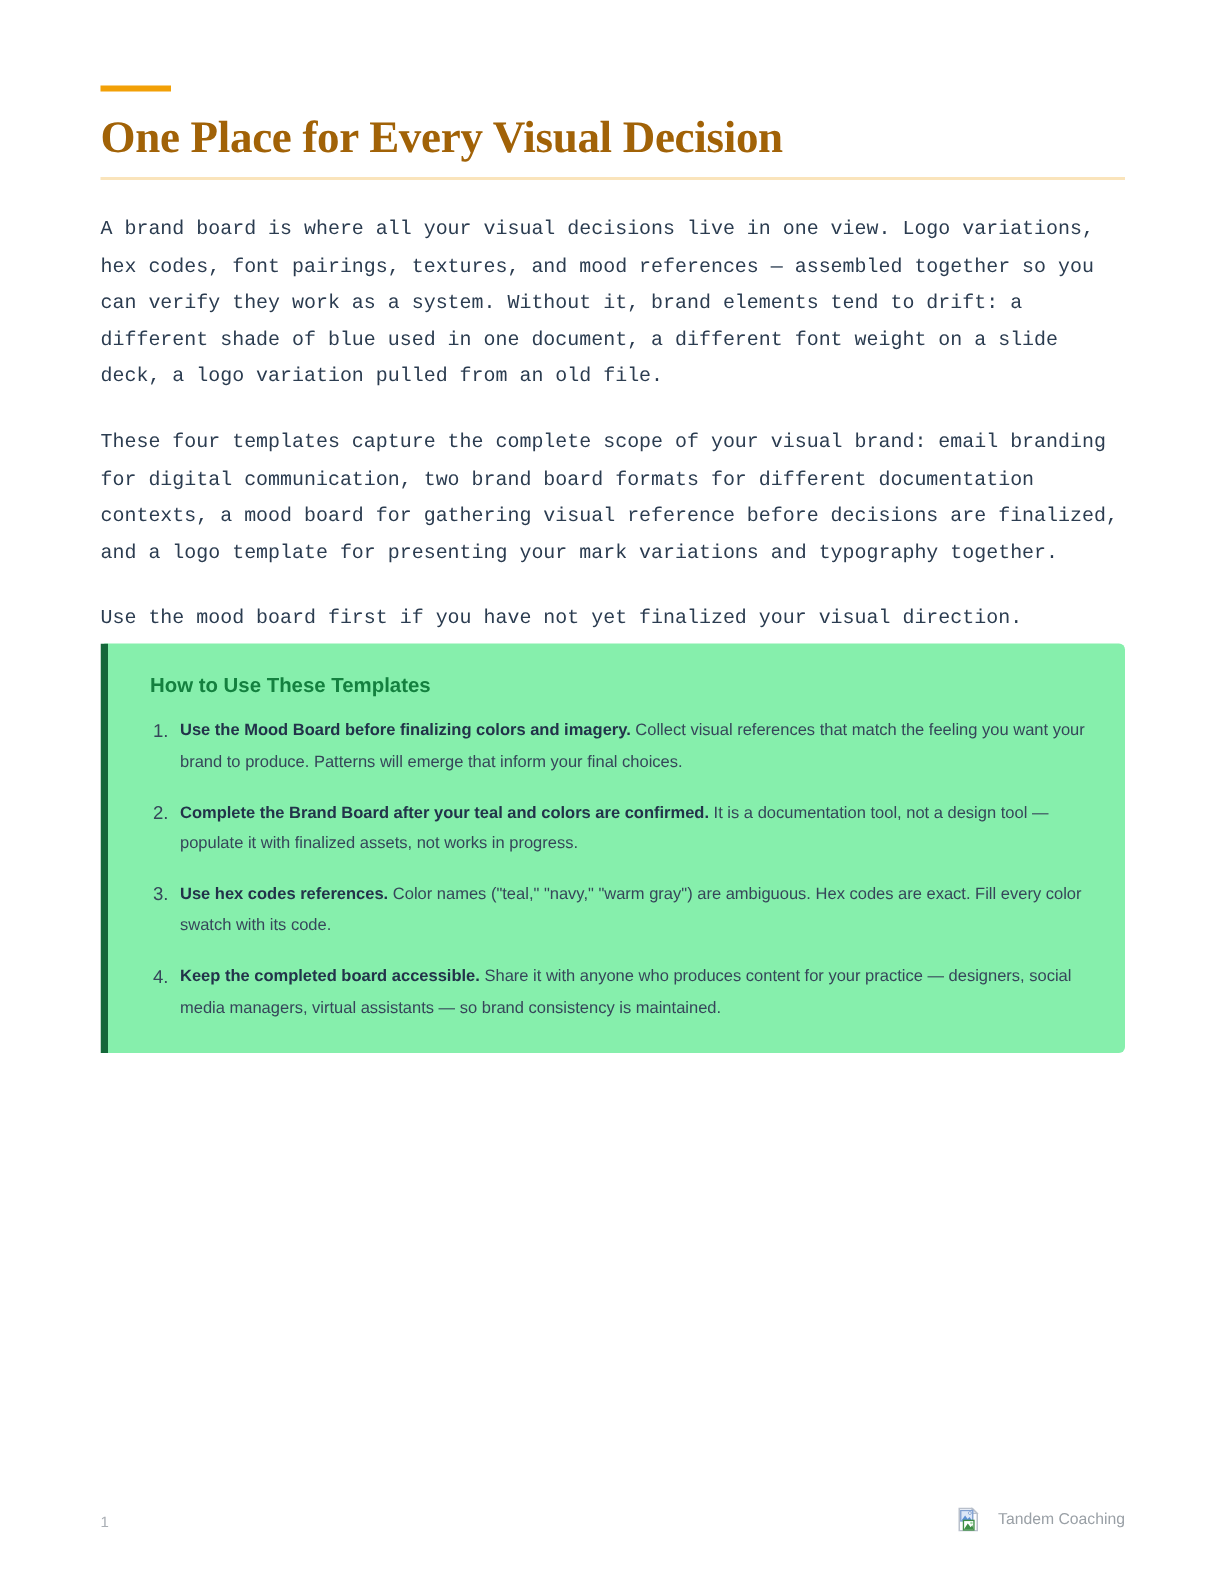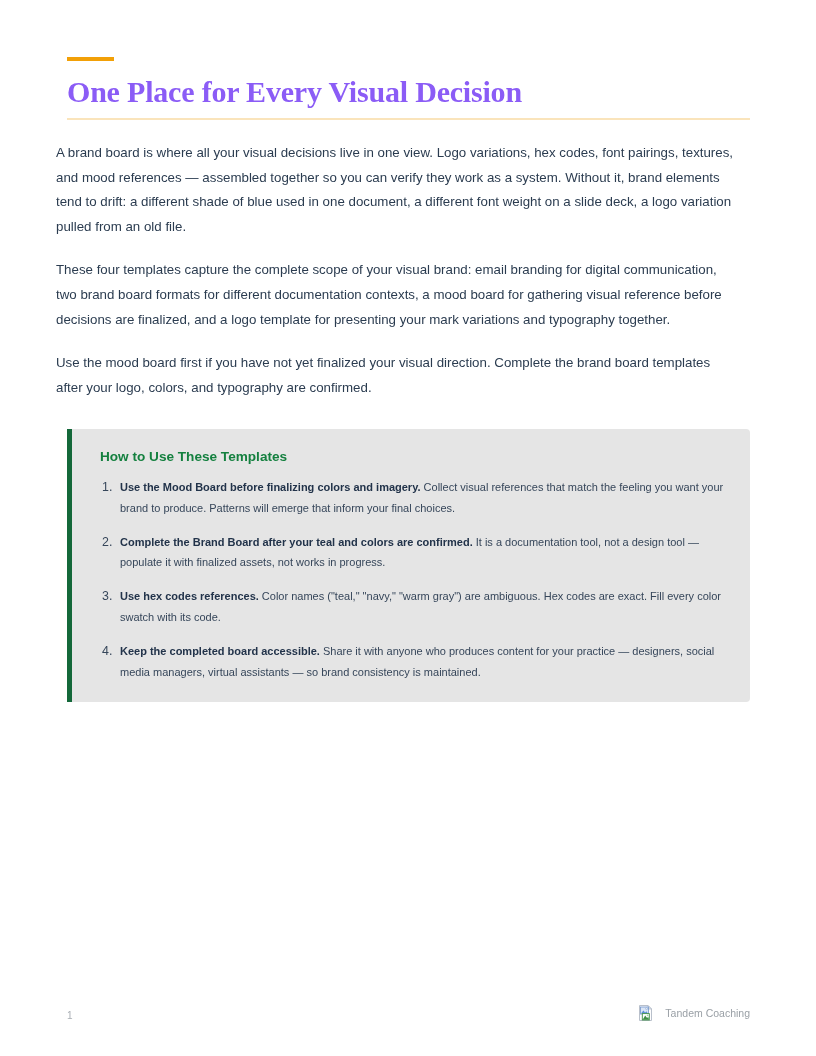--- a/index.html
+++ b/index.html
@@ -29,55 +29,56 @@
     position: absolute;
     left: 67px;
     top: 72px;
     width: 683px;
     margin: 0;
     font-family: "Liberation Serif", serif;
     font-size: 30px;
     font-weight: 700;
     line-height: 40px;
     letter-spacing: -0.2px;
-    color: #8b5cf6;
+    color: #a16207;
   }
   .title-rule {
     position: absolute;
     left: 67px;
     top: 118px;
     width: 683px;
     height: 2px;
     background: #fae4bb;
   }
 
   
   .body-block {
     position: absolute;
-    left: 56px;
+    left: 67px;
     top: 141px;
     width: 680px;
+    font-family: Liberation Mono, monospace;
   }
   .para {
     margin: 0 0 19px 0;
     font-size: 13.3px;
     line-height: 24.6px;
     color: #2b3c50;
     text-align: left;
   }
   .para:last-child { margin-bottom: 13px; }
 
   
   .callout {
     position: absolute;
     left: 67px;
     top: 429px;
     width: 683px;
     box-sizing: border-box;
-    background: #e5e5e5;
+    background: #86efac;
     border-left: 5px solid #14683a;
     border-radius: 0 4px 4px 0;
     padding: 18px 24px 20px 28px;
   }
   .callout-title {
     margin: 0 0 10px 0;
     font-size: 13.6px;
     font-weight: 700;
     line-height: 20px;
     color: #14803f;

